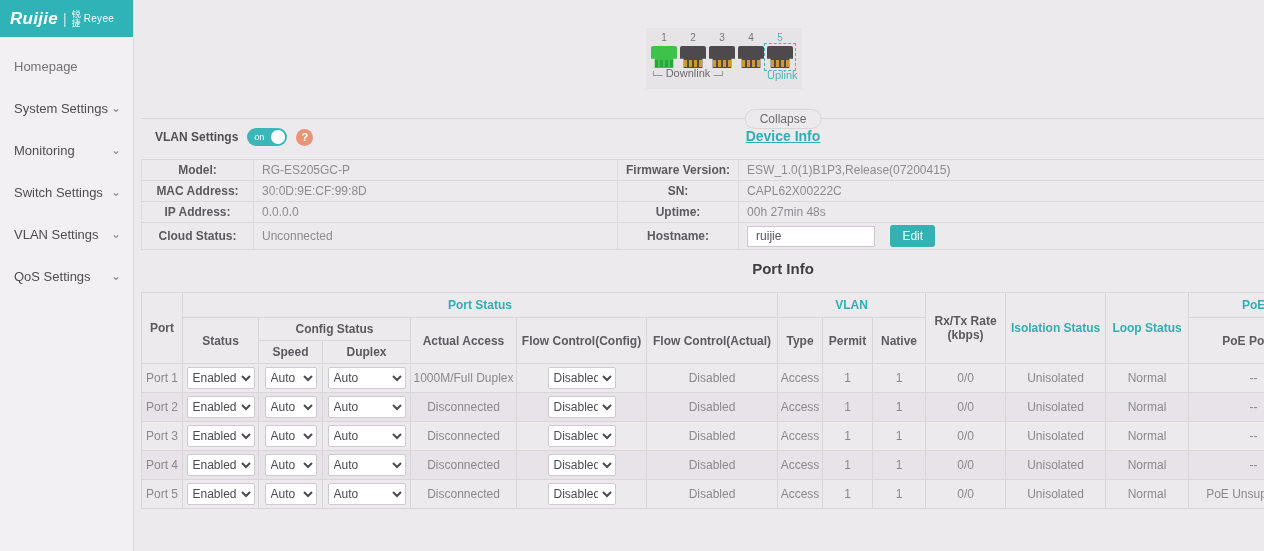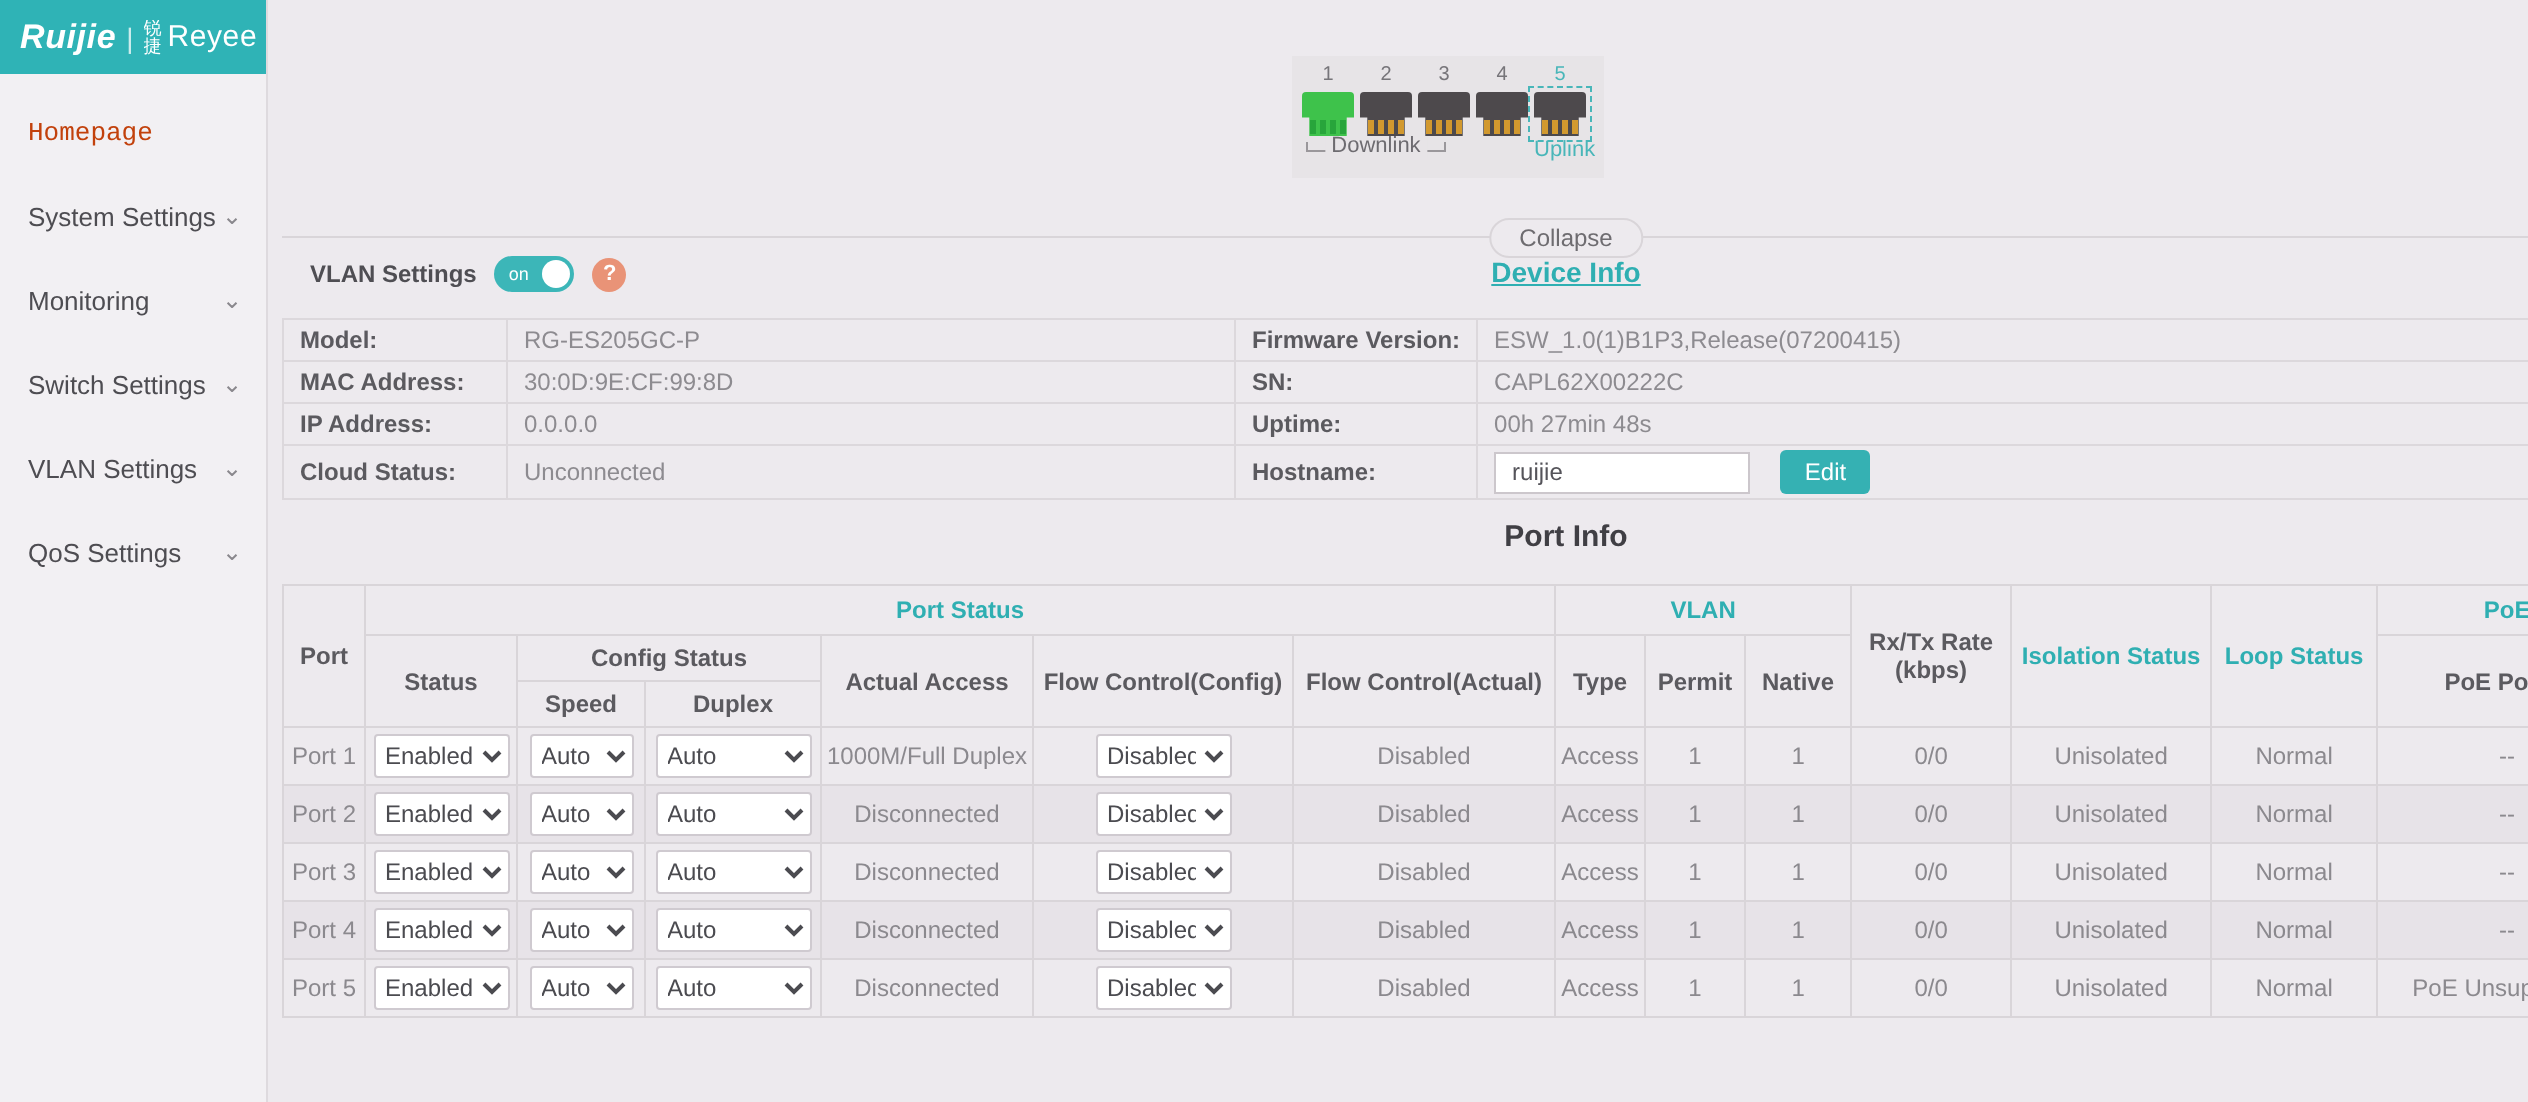--- a/index.html
+++ b/index.html
@@ -18,27 +18,27 @@
     background: #f2f0f3;
     border-right: 1px solid #dedade;
   }
   .brand {
     height: 37px; background: #2fb3b6; color: #fff;
     display: flex; align-items: center; padding-left: 10px;
   }
   .brand-ruijie { font-style: italic; font-weight: bold; font-size: 17px; letter-spacing: .3px; }
   .brand-sep { margin: 0 5px; font-weight: 300; opacity: .75; font-size: 14px; }
   .brand-cn { font-size: 9px; line-height: 9px; width: 11px; margin-right: 1px; overflow: hidden; }
-  .brand-reyee { font-size: 15px; letter-spacing: .3px; }
+  .brand-reyee { font-size: 10px; letter-spacing: .3px; }
   .nav { padding-top: 8px; }
   .nav-item {
     height: 42px; display: flex; align-items: center; justify-content: space-between;
     padding: 0 12px 0 14px; font-size: 13px; color: #4e4d52; cursor: pointer;
   }
-  .nav-item.active { color: #c2410c; font-family: Liberation Mono, monospace; }
+  .nav-item.active { color: #737373; }
   .chev { font-size: 12px; color: #8a888d; line-height: 10px; }
 
   
   .content { position: absolute; left: 134px; top: 0; width: 1130px; height: 551px; overflow: hidden; }
   .wrapper { position: relative; width: 1284px; margin-left: 7px; height: 551px; }
 
   
   .port-panel {
     position: absolute; left: 505px; top: 28px;
     width: 156px; height: 61px; background: #e7e4e7; padding: 4px 5px 0 5px;
@@ -86,21 +86,21 @@
     font-size: 11px; font-weight: bold; display: flex; align-items: center; justify-content: center; cursor: pointer;
   }
   .device-info-link {
     position: absolute; top: 128px; left: 642px; transform: translateX(-50%);
     font-size: 14px; font-weight: bold; color: #2fafb2; text-decoration: underline; cursor: pointer; white-space: nowrap;
   }
 
   
   .device-table { position: absolute; top: 159px; left: 0; width: 1284px; border-collapse: collapse; font-size: 12px; }
   .device-table td { border: 1px solid #dcd8dc; height: 21px; padding: 0 8px; }
-  .device-table td.lbl { font-weight: bold; color: #5b5a5f; text-align: left; white-space: nowrap; }
+  .device-table td.lbl { font-weight: bold; color: #5b5a5f; text-align: center; white-space: nowrap; }
   .device-table td.val { color: #8d8b90; }
   .device-table .cloud { color: #e06c66; }
   .hostname-input {
     width: 128px; height: 21px; border: 1px solid #ccc7cc; background: #fff;
     font-size: 12px; color: #55545a; padding: 0 8px; font-family: inherit; vertical-align: middle;
   }
   .edit-btn {
     background: #35b1b3; color: #fff; border: none; border-radius: 3px;
     font-size: 12px; padding: 4px 12px; margin-left: 12px; cursor: pointer; font-family: inherit; vertical-align: middle;
   }

